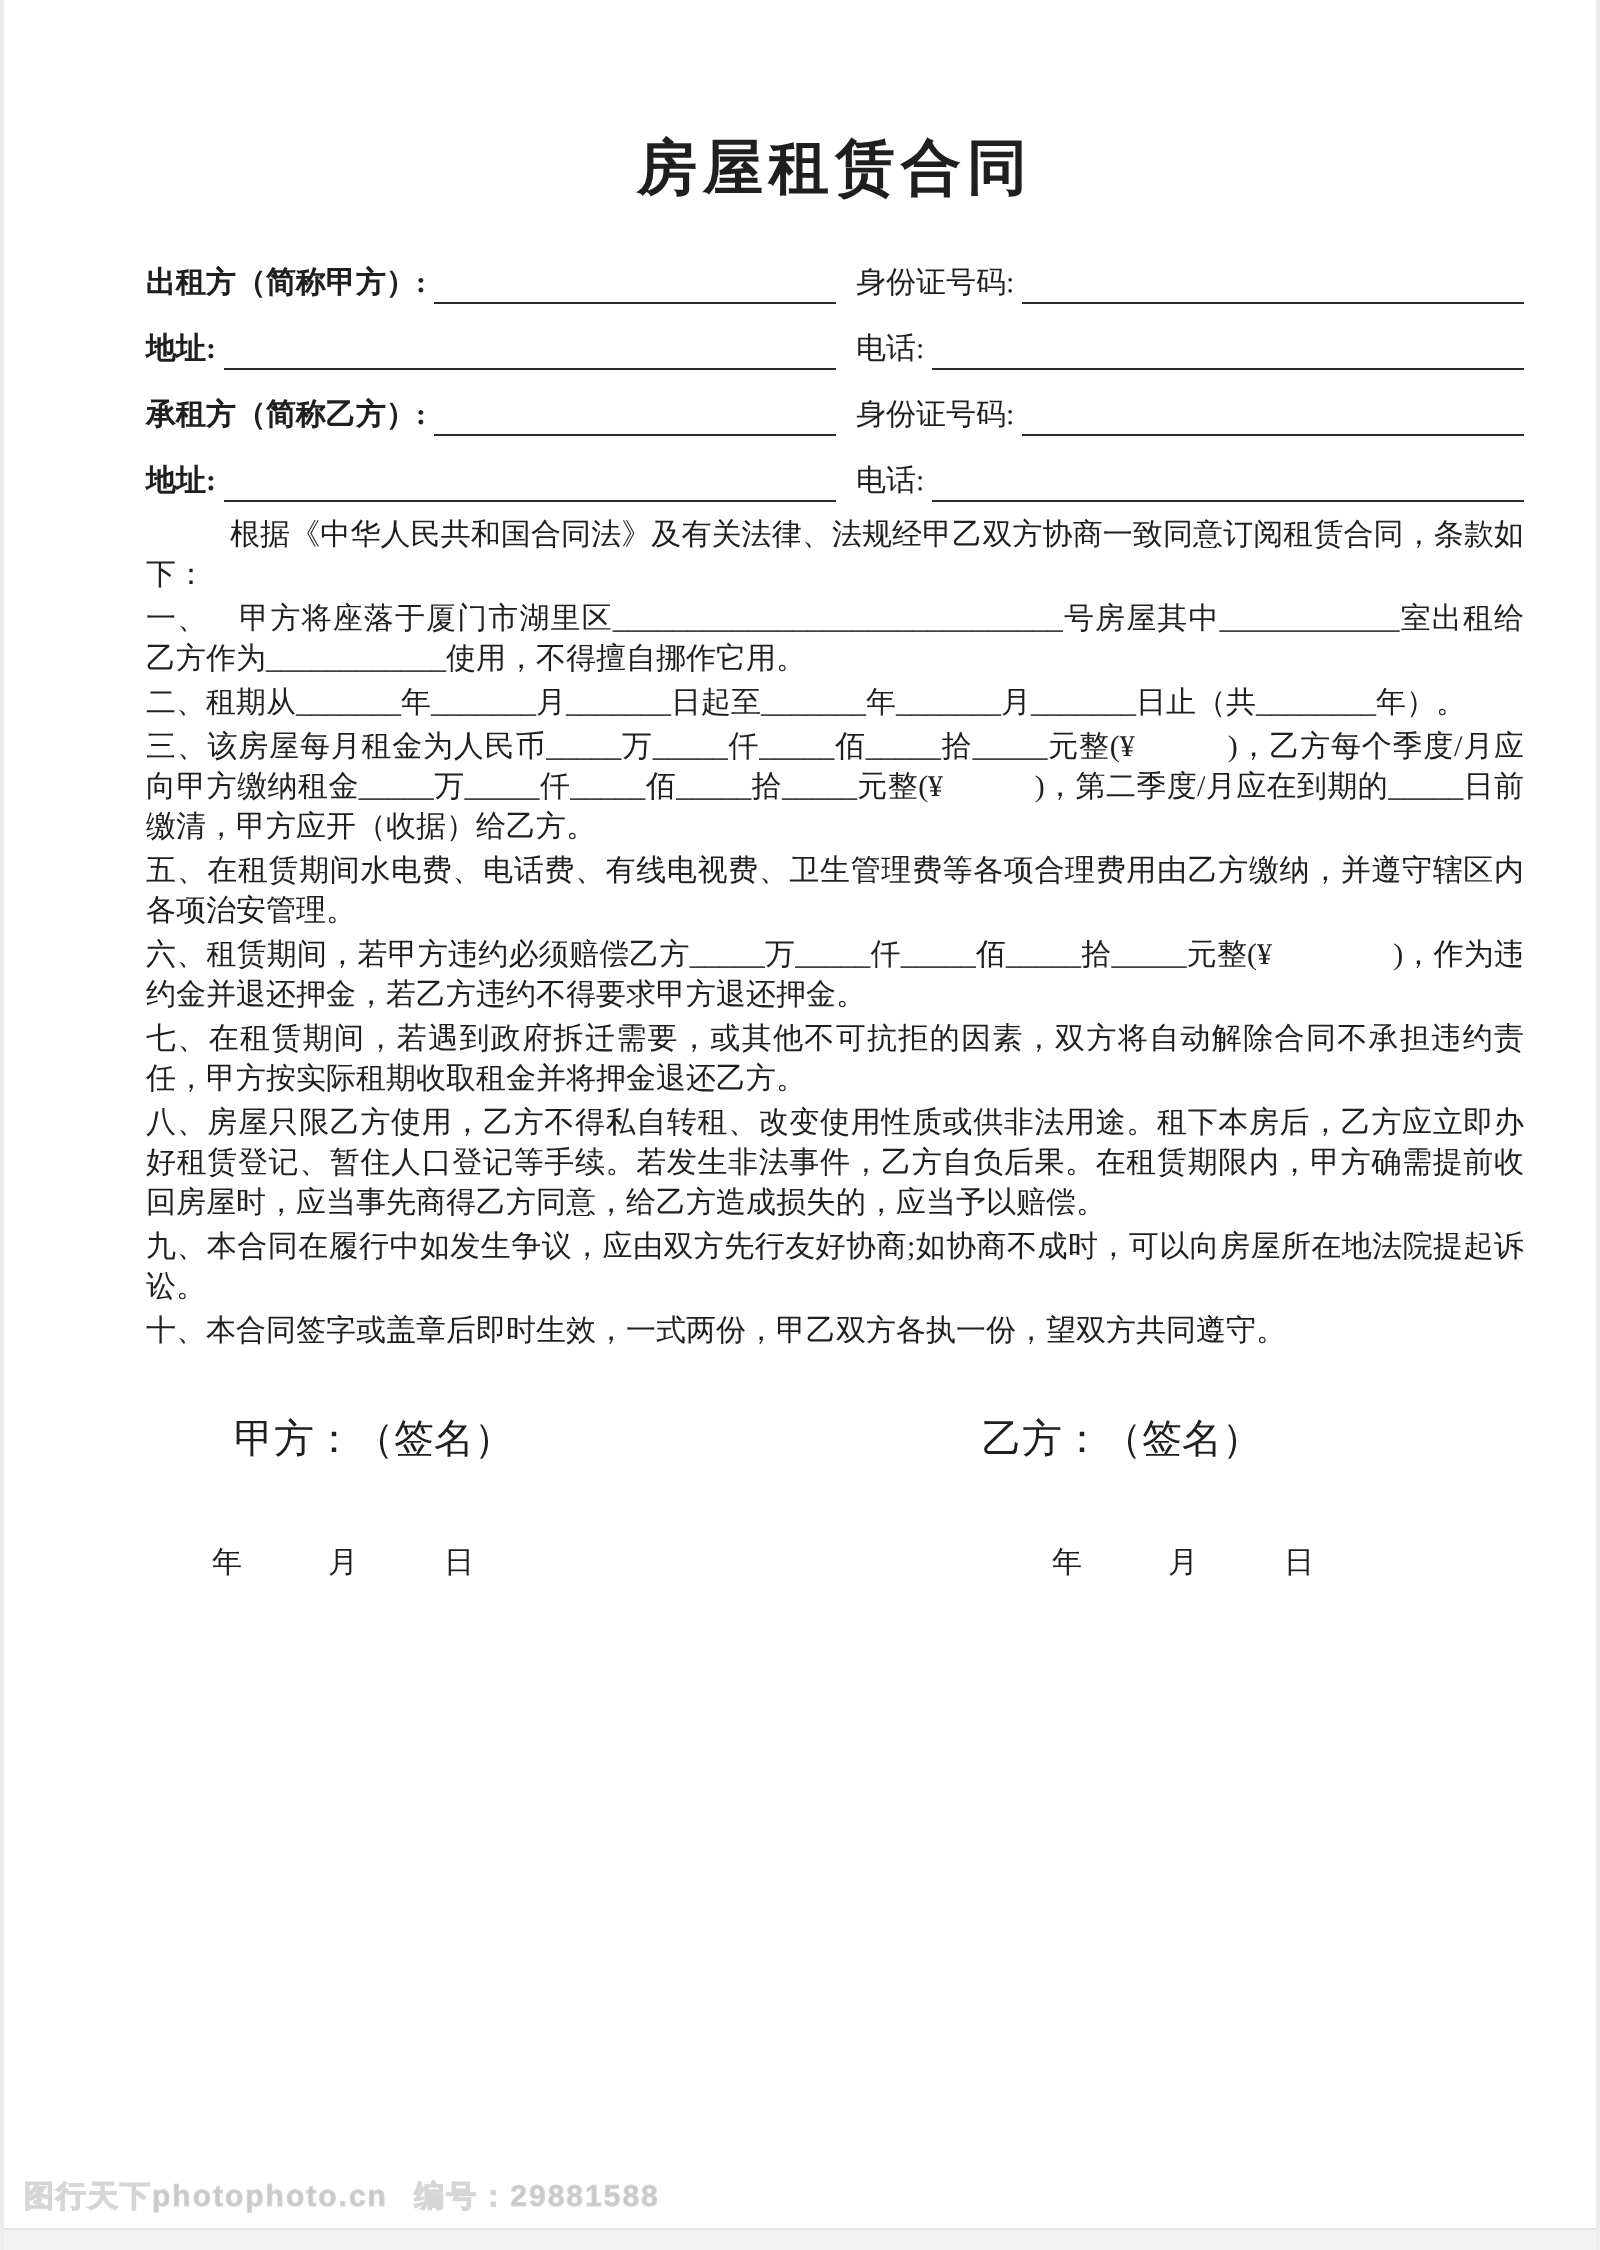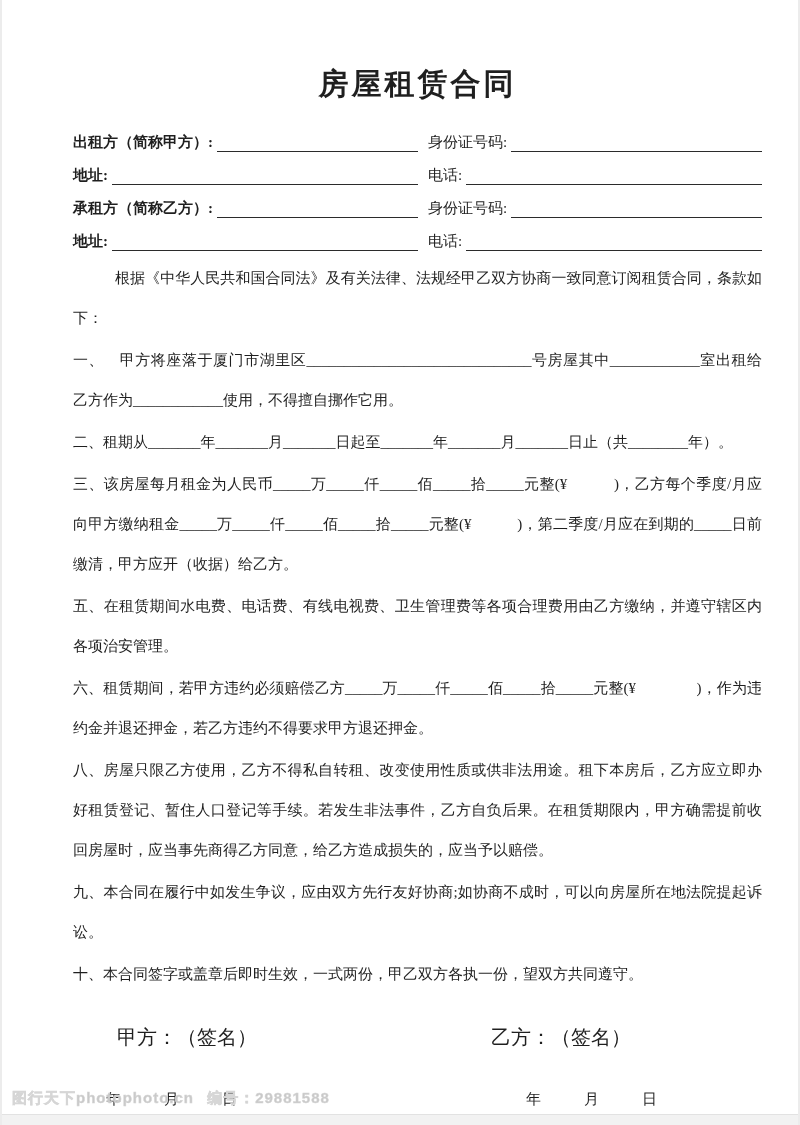--- a/index.html
+++ b/index.html
@@ -34,21 +34,21 @@
   .lbl { white-space: nowrap; line-height: 19px; }
   .blank {
     border-bottom: 1px solid #2b2b2b;
     height: 17px;
     flex: 1;
     margin-left: 4px;
   }
   .body-text { margin-top: 7px; }
   .para {
     font-size: 15px;
-    line-height: 40px;
+    line-height: 20px;
     margin-bottom: 2px;
     text-align: justify;
   }
   .preamble { text-indent: 2.8em; }
   .sig-row { position: relative; height: 22px; margin-top: 30px; font-size: 20px; }
   .sig-a { position: absolute; left: 44px; }
   .sig-b { position: absolute; left: 418px; }
   .date-row { position: relative; height: 22px; margin-top: 44px; font-size: 15px; }
   .date-a { position: absolute; left: 33px; display: flex; gap: 43px; }
   .date-b { position: absolute; left: 453px; display: flex; gap: 43px; }
@@ -124,20 +124,21 @@
       </span>
     </div>
 
     <div class="body-text">
       <p class="para preamble">根据《中华人民共和国合同法》及有关法律、法规经甲乙双方协商一致同意订阅租赁合同，条款如下：</p>
       <p class="para">一、　甲方将座落于厦门市湖里区______________________________号房屋其中____________室出租给乙方作为____________使用，不得擅自挪作它用。</p>
       <p class="para">二、租期从_______年_______月_______日起至_______年_______月_______日止（共________年）。</p>
       <p class="para">三、该房屋每月租金为人民币_____万_____仟_____佰_____拾_____元整(¥　　　)，乙方每个季度/月应向甲方缴纳租金_____万_____仟_____佰_____拾_____元整(¥　　　)，第二季度/月应在到期的_____日前缴清，甲方应开（收据）给乙方。</p>
       <p class="para">五、在租赁期间水电费、电话费、有线电视费、卫生管理费等各项合理费用由乙方缴纳，并遵守辖区内各项治安管理。</p>
       <p class="para">六、租赁期间，若甲方违约必须赔偿乙方_____万_____仟_____佰_____拾_____元整(¥　　　　)，作为违约金并退还押金，若乙方违约不得要求甲方退还押金。</p>
+      <p class="para">七、在租赁期间，若遇到政府拆迁需要，或其他不可抗拒的因素，双方将自动解除合同不承担违约责任，甲方按实际租期收取租金并将押金退还乙方。</p>
       <p class="para">八、房屋只限乙方使用，乙方不得私自转租、改变使用性质或供非法用途。租下本房后，乙方应立即办好租赁登记、暂住人口登记等手续。若发生非法事件，乙方自负后果。在租赁期限内，甲方确需提前收回房屋时，应当事先商得乙方同意，给乙方造成损失的，应当予以赔偿。</p>
       <p class="para">九、本合同在履行中如发生争议，应由双方先行友好协商;如协商不成时，可以向房屋所在地法院提起诉讼。</p>
       <p class="para">十、本合同签字或盖章后即时生效，一式两份，甲乙双方各执一份，望双方共同遵守。</p>
     </div>
 
     <div class="sig-row">
       <span class="sig-a">甲方：（签名）</span>
       <span class="sig-b">乙方：（签名）</span>
     </div>
 

